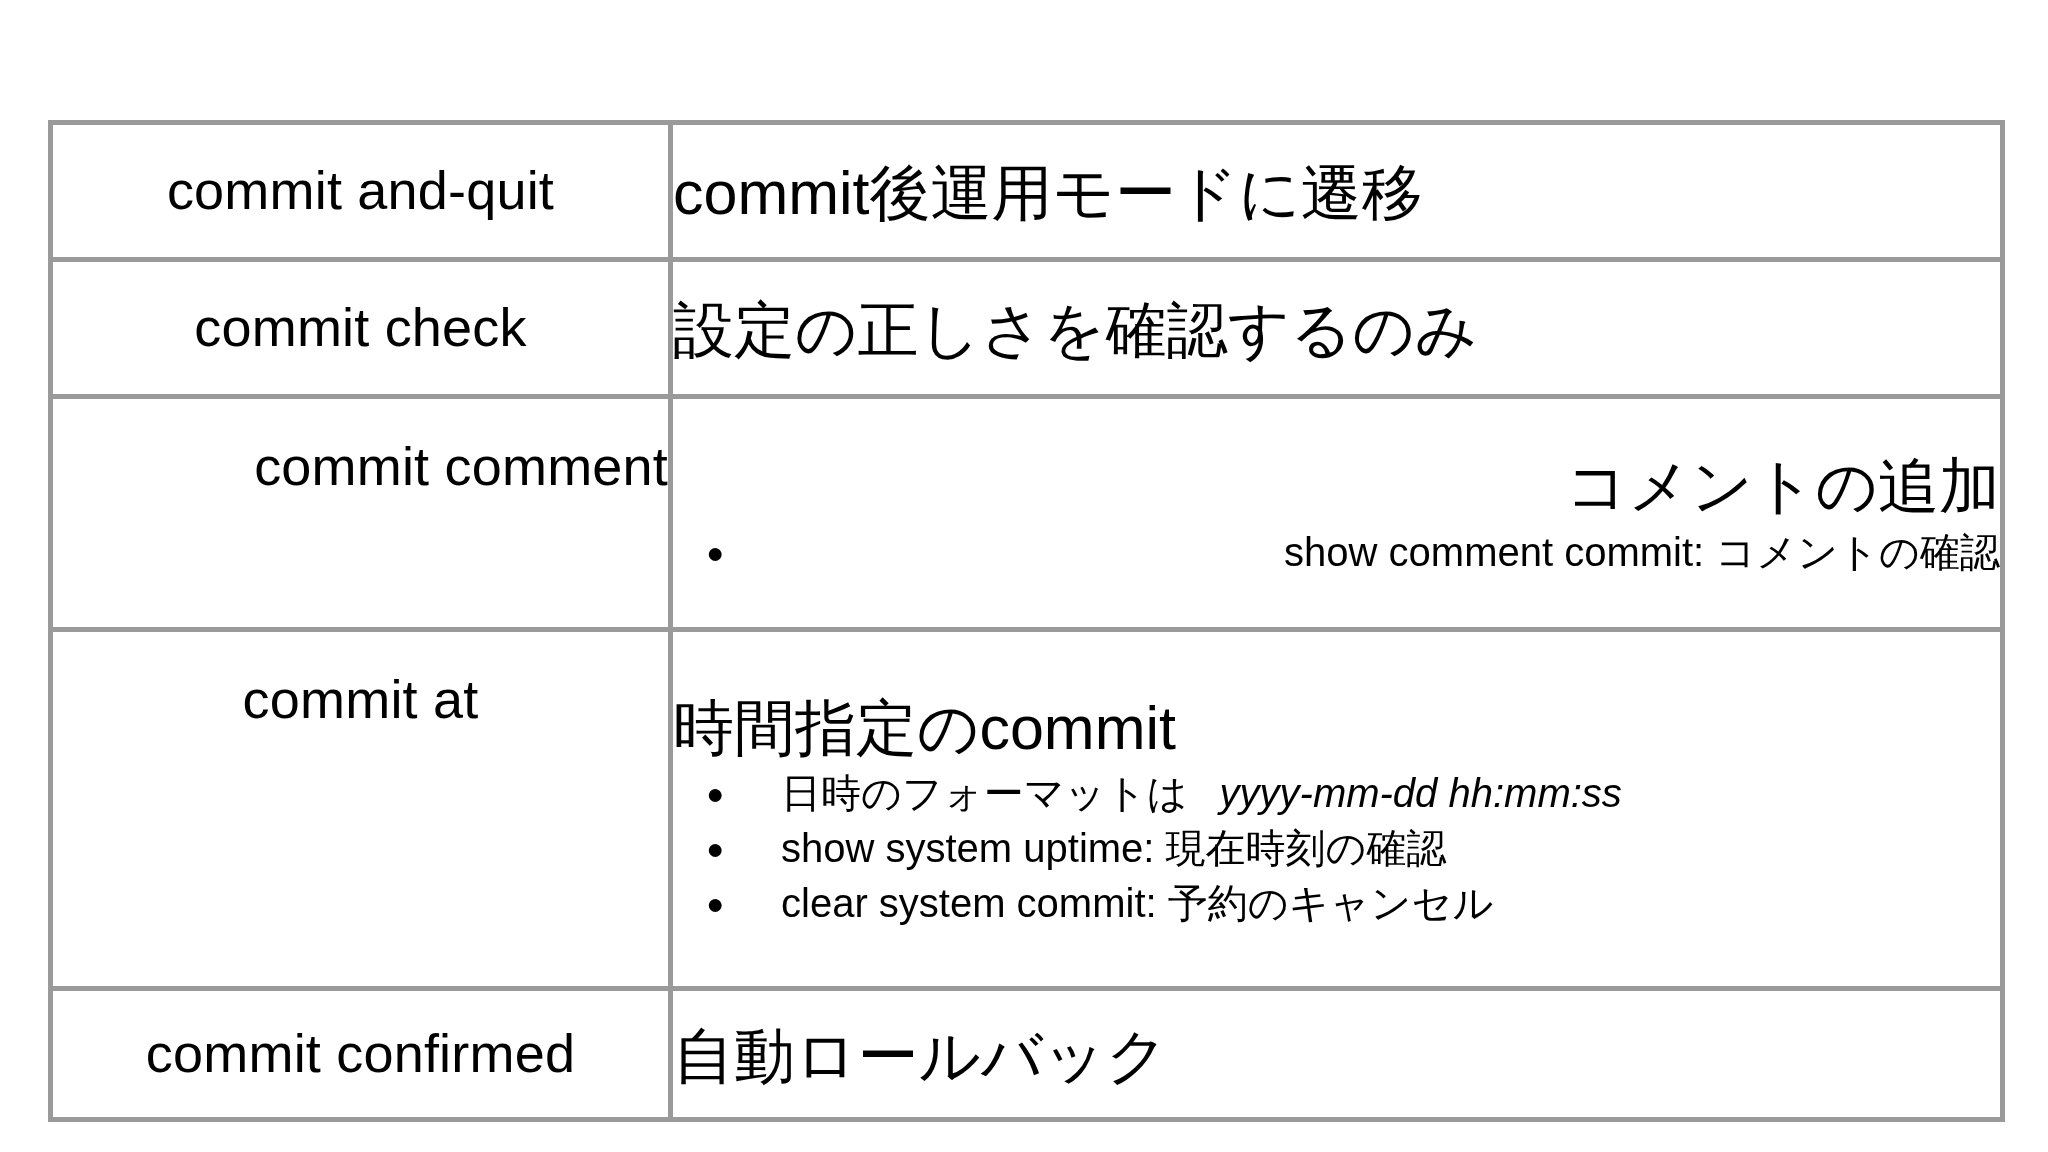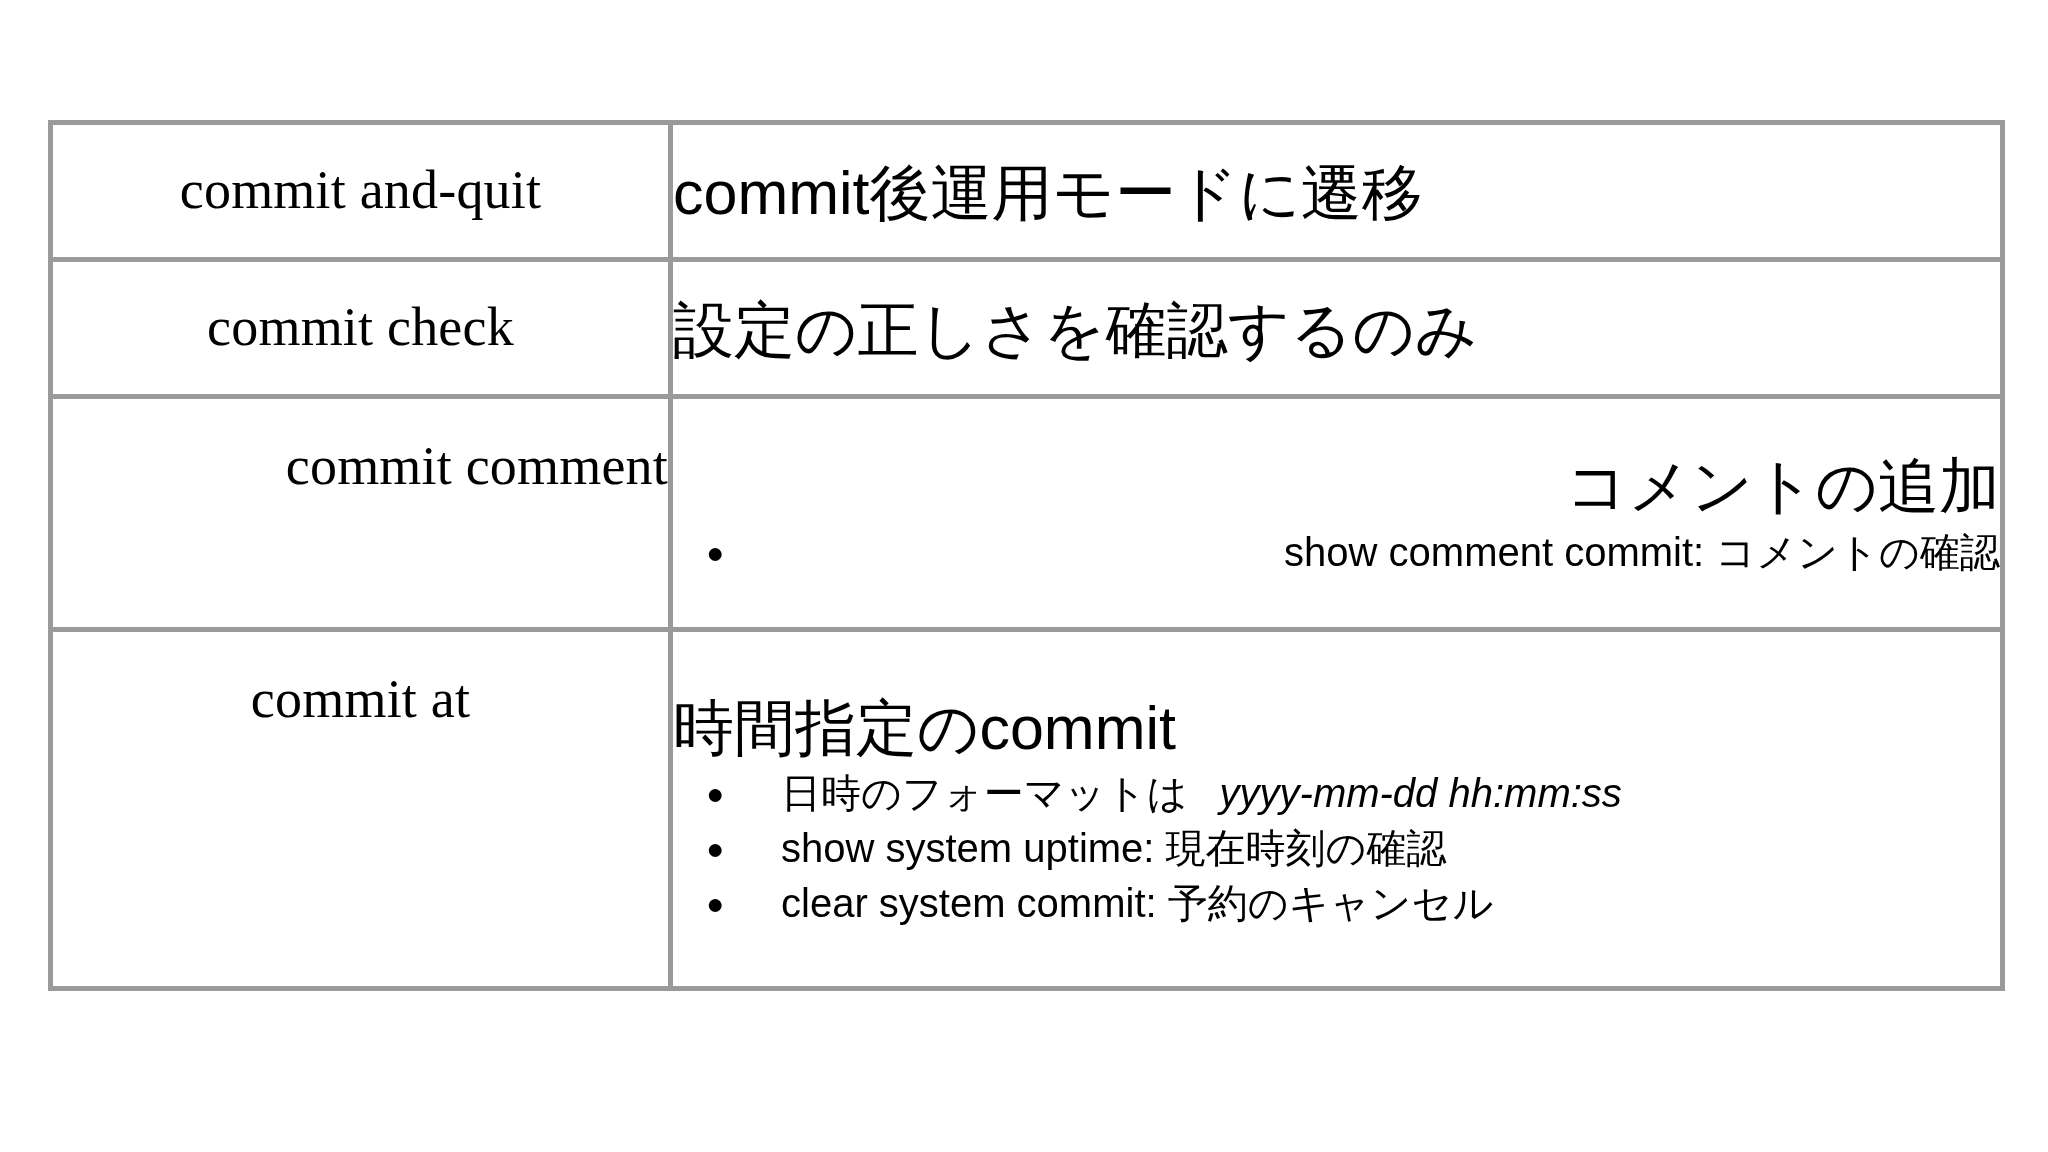--- a/index.html
+++ b/index.html
@@ -51,21 +51,20 @@
     padding: 0;
   }
 
   td.cmd-cell {
     text-align: center;
     font-size: 54px;
     line-height: 1.18;
     letter-spacing: 0.2px;
     padding: 10px 18px;
     white-space: nowrap;
-    font-family: Liberation Serif, serif;
   }
 
   td.desc-cell {
     text-align: left;
     padding: 8px 14px 12px 22px;
     vertical-align: top;
   }
 
   .desc-head {
     font-size: 61px;
@@ -176,18 +175,24 @@
                 <span>show system uptime: 現在時刻の確認</span>
               </li>
               <li>
                 <span class="bullet-dot">●</span>
                 <span>clear system commit: 予約のキャンセル</span>
               </li>
             </ul>
           </td>
         </tr>
 
+        <tr class="row-5">
+          <td class="cmd-cell">commit confirmed</td>
+          <td class="desc-cell">
+            <div class="desc-head">自動ロールバック</div>
+          </td>
+        </tr>
 
       </tbody>
     </table>
   </div>
 
 </div>
 
 </body></html>

